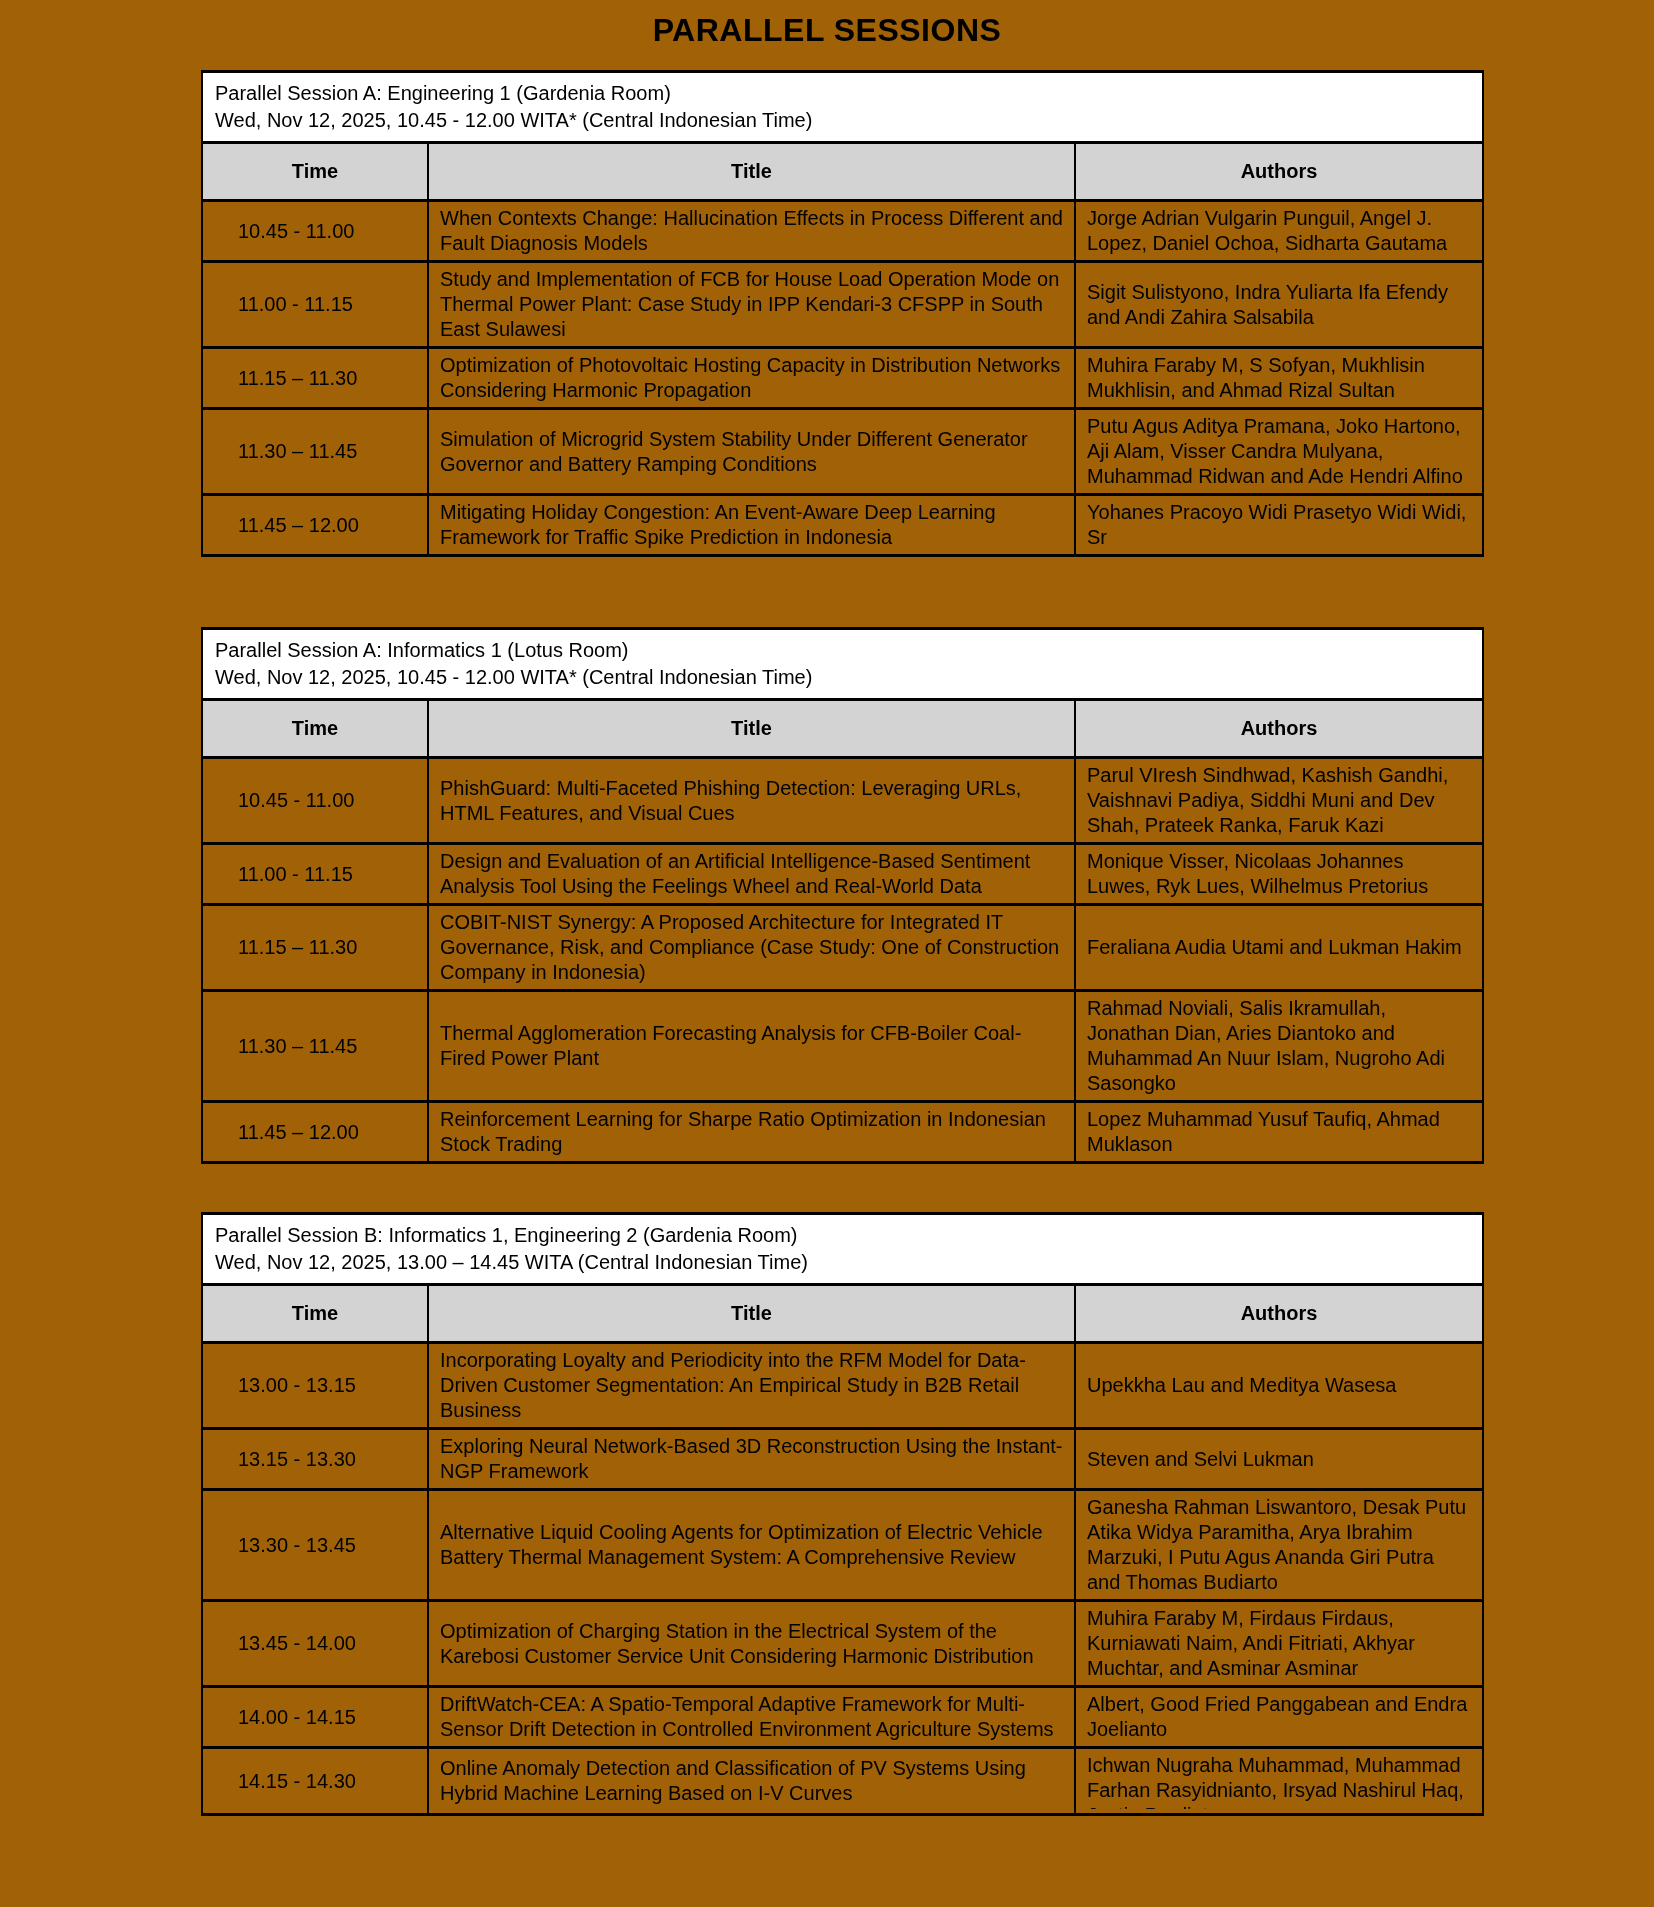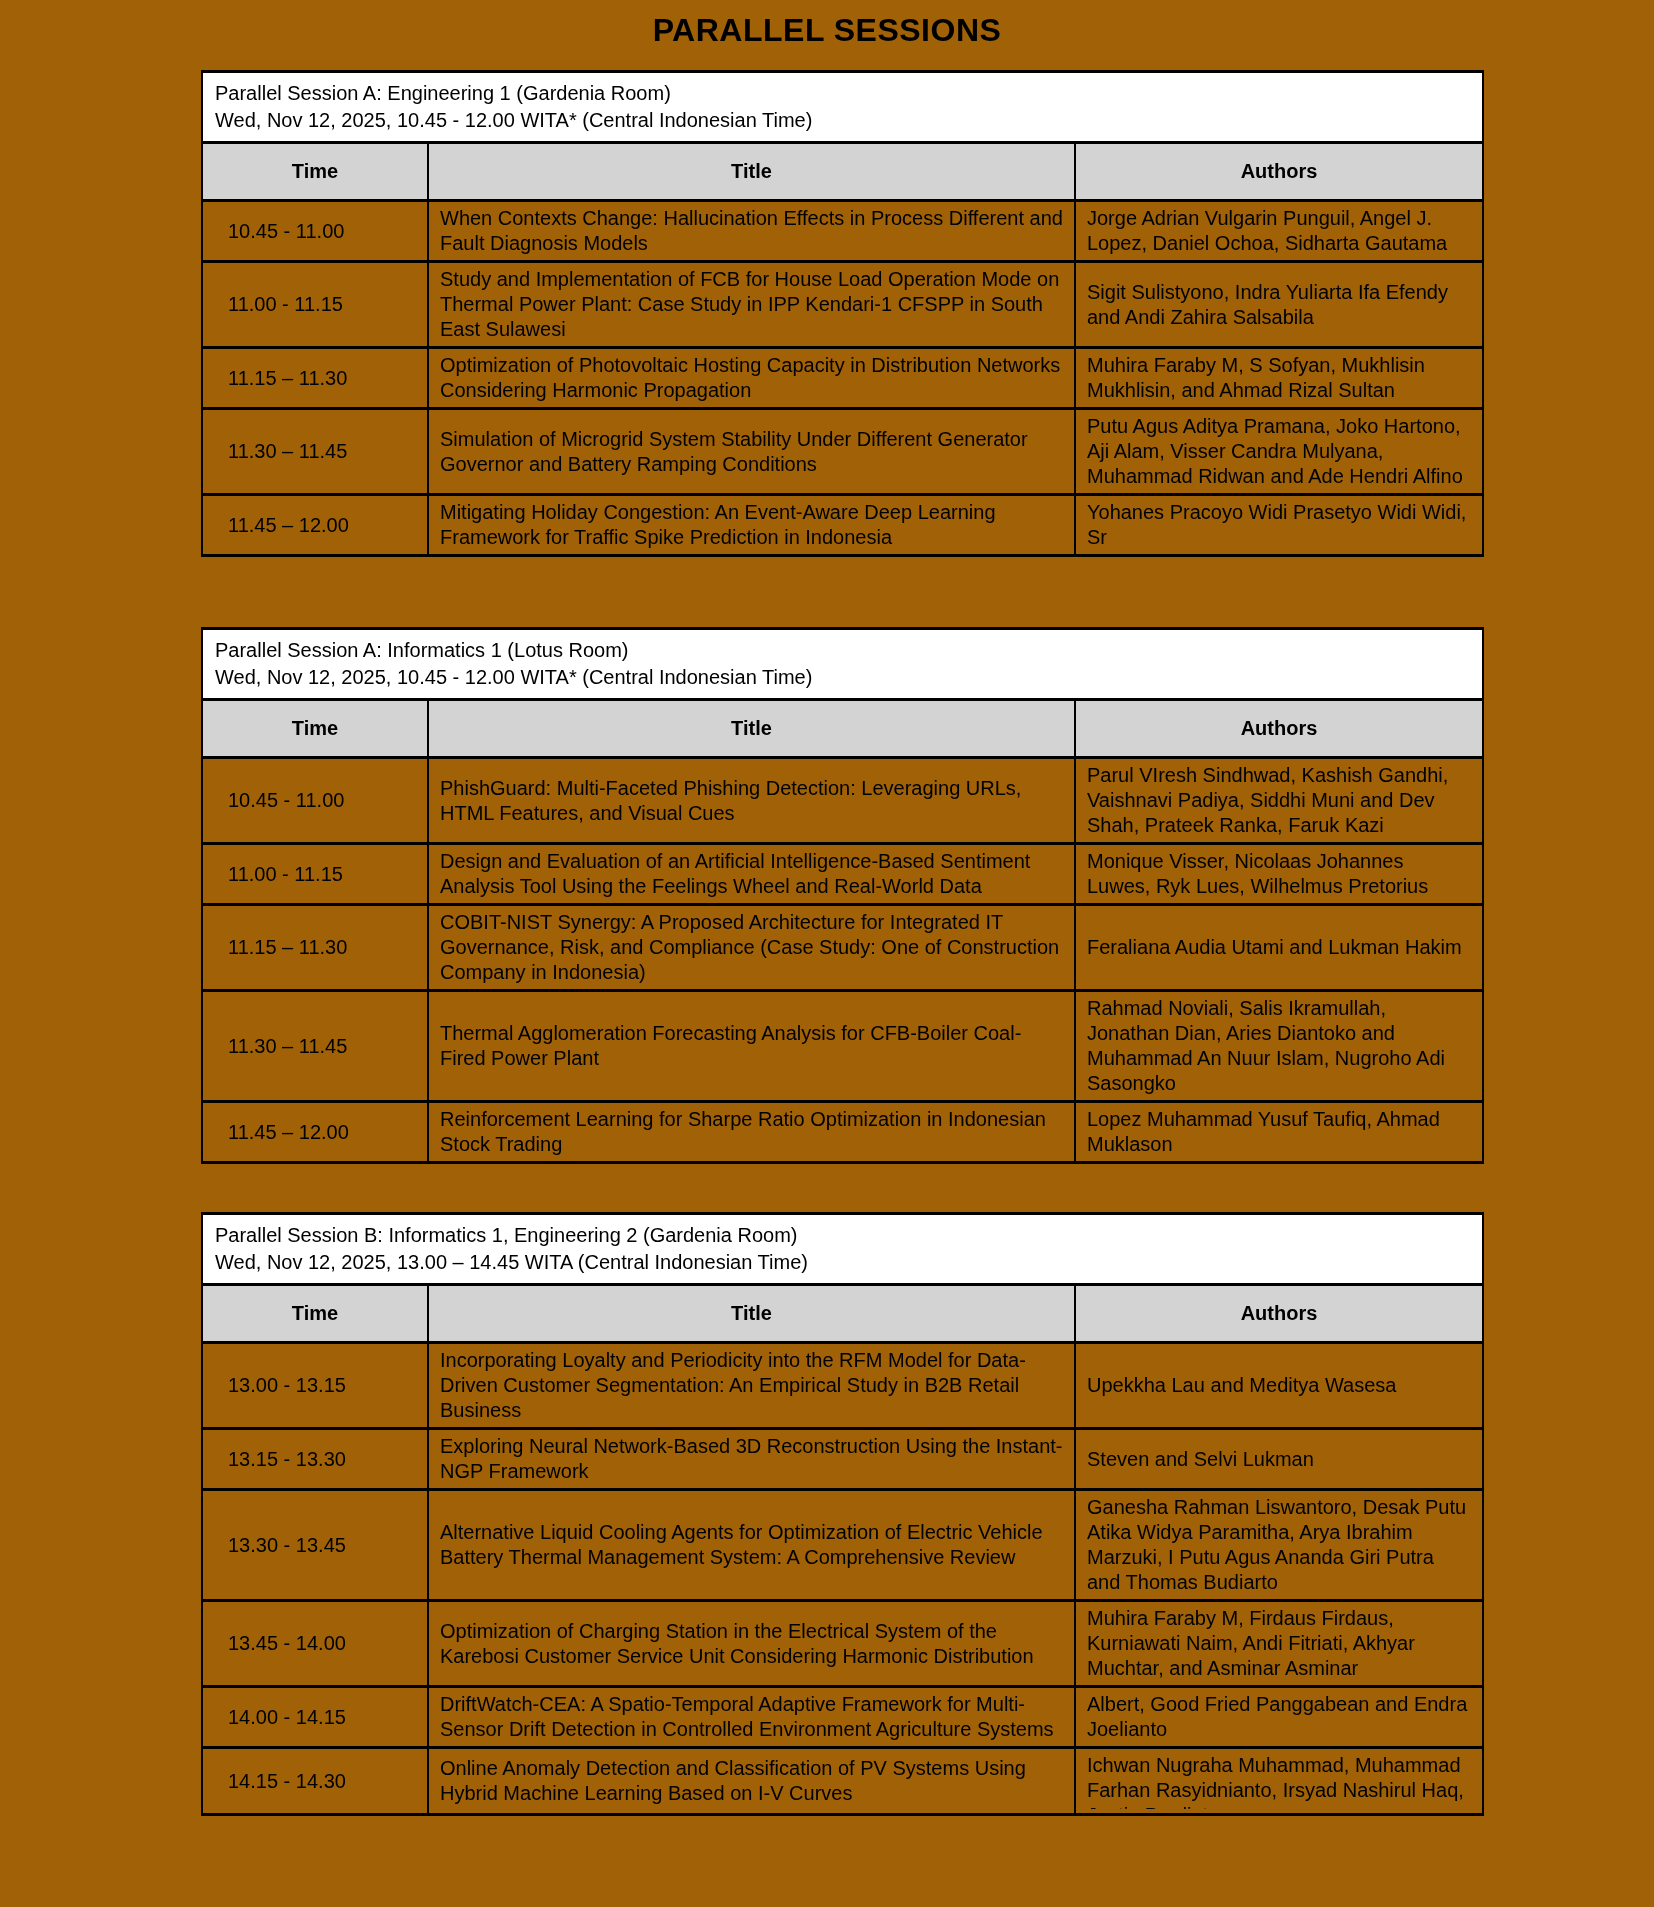--- a/index.html
+++ b/index.html
@@ -54,21 +54,21 @@
     background: #d3d3d3;
     font-weight: bold;
     text-align: center;
     padding: 15px 16px;
     line-height: 25px;
   }
   table.sched td.cell {
     padding: 4px 11px;
     line-height: 25px;
   }
-  table.sched td.cell.time { padding-left: 25px; }
+  table.sched td.cell.time { padding-left: 35px; }
   tr.row-clipped .cellwrap {
     max-height: 56px;
     overflow: hidden;
   }
 </style>
 </head>
 <body>
 
 <div class="page">
 
@@ -92,21 +92,21 @@
         <th>Title</th>
         <th>Authors</th>
       </tr>
     <tr>
           <td class="cell time"><span>10.45 - 11.00</span></td>
           <td class="cell title"><span>When Contexts Change: Hallucination Effects in Process Different and Fault Diagnosis Models</span></td>
           <td class="cell authors"><span>Jorge Adrian Vulgarin Punguil, Angel J. Lopez, Daniel Ochoa, Sidharta Gautama</span></td>
         </tr>
         <tr>
           <td class="cell time"><span>11.00 - 11.15</span></td>
-          <td class="cell title"><span>Study and Implementation of FCB for House Load Operation Mode on Thermal Power Plant: Case Study in IPP Kendari-1 CFSPP in South East Sulawesi</span></td>
+          <td class="cell title"><span>Study and Implementation of FCB for House Load Operation Mode on Thermal Power Plant: Case Study in IPP Kendari-3 CFSPP in South East Sulawesi</span></td>
           <td class="cell authors"><span>Sigit Sulistyono, Indra Yuliarta Ifa Efendy and Andi Zahira Salsabila</span></td>
         </tr>
         <tr>
           <td class="cell time"><span>11.15 – 11.30</span></td>
           <td class="cell title"><span>Optimization of Photovoltaic Hosting Capacity in Distribution Networks Considering Harmonic Propagation</span></td>
           <td class="cell authors"><span>Muhira Faraby M, S Sofyan, Mukhlisin Mukhlisin, and Ahmad Rizal Sultan</span></td>
         </tr>
         <tr>
           <td class="cell time"><span>11.30 – 11.45</span></td>
           <td class="cell title"><span>Simulation of Microgrid System Stability Under Different Generator Governor and Battery Ramping Conditions</span></td>

